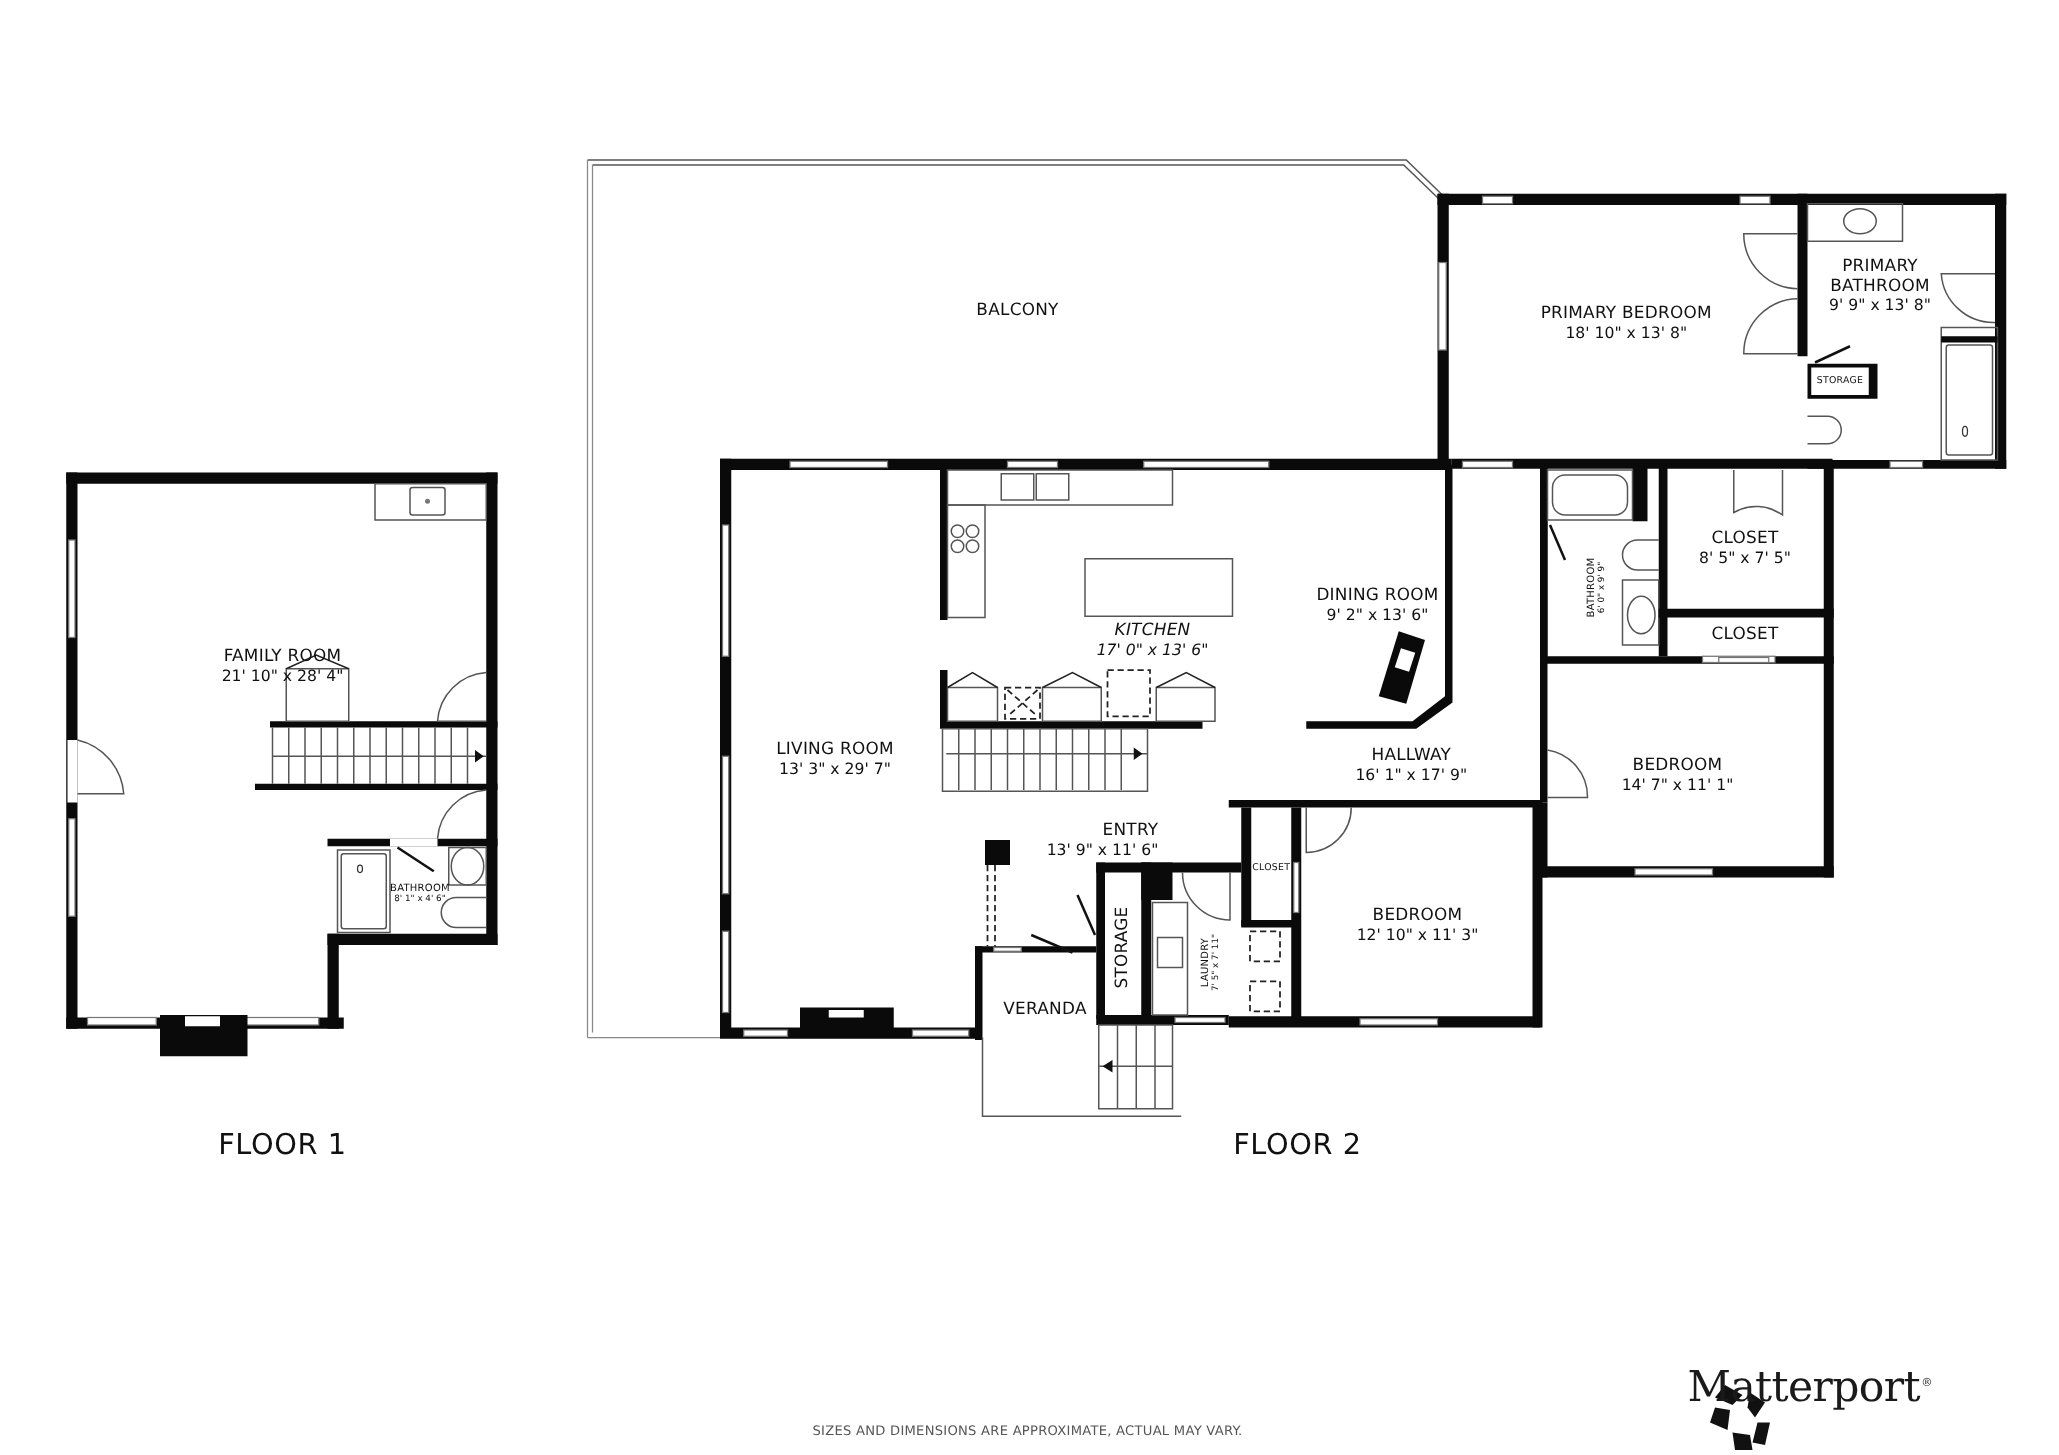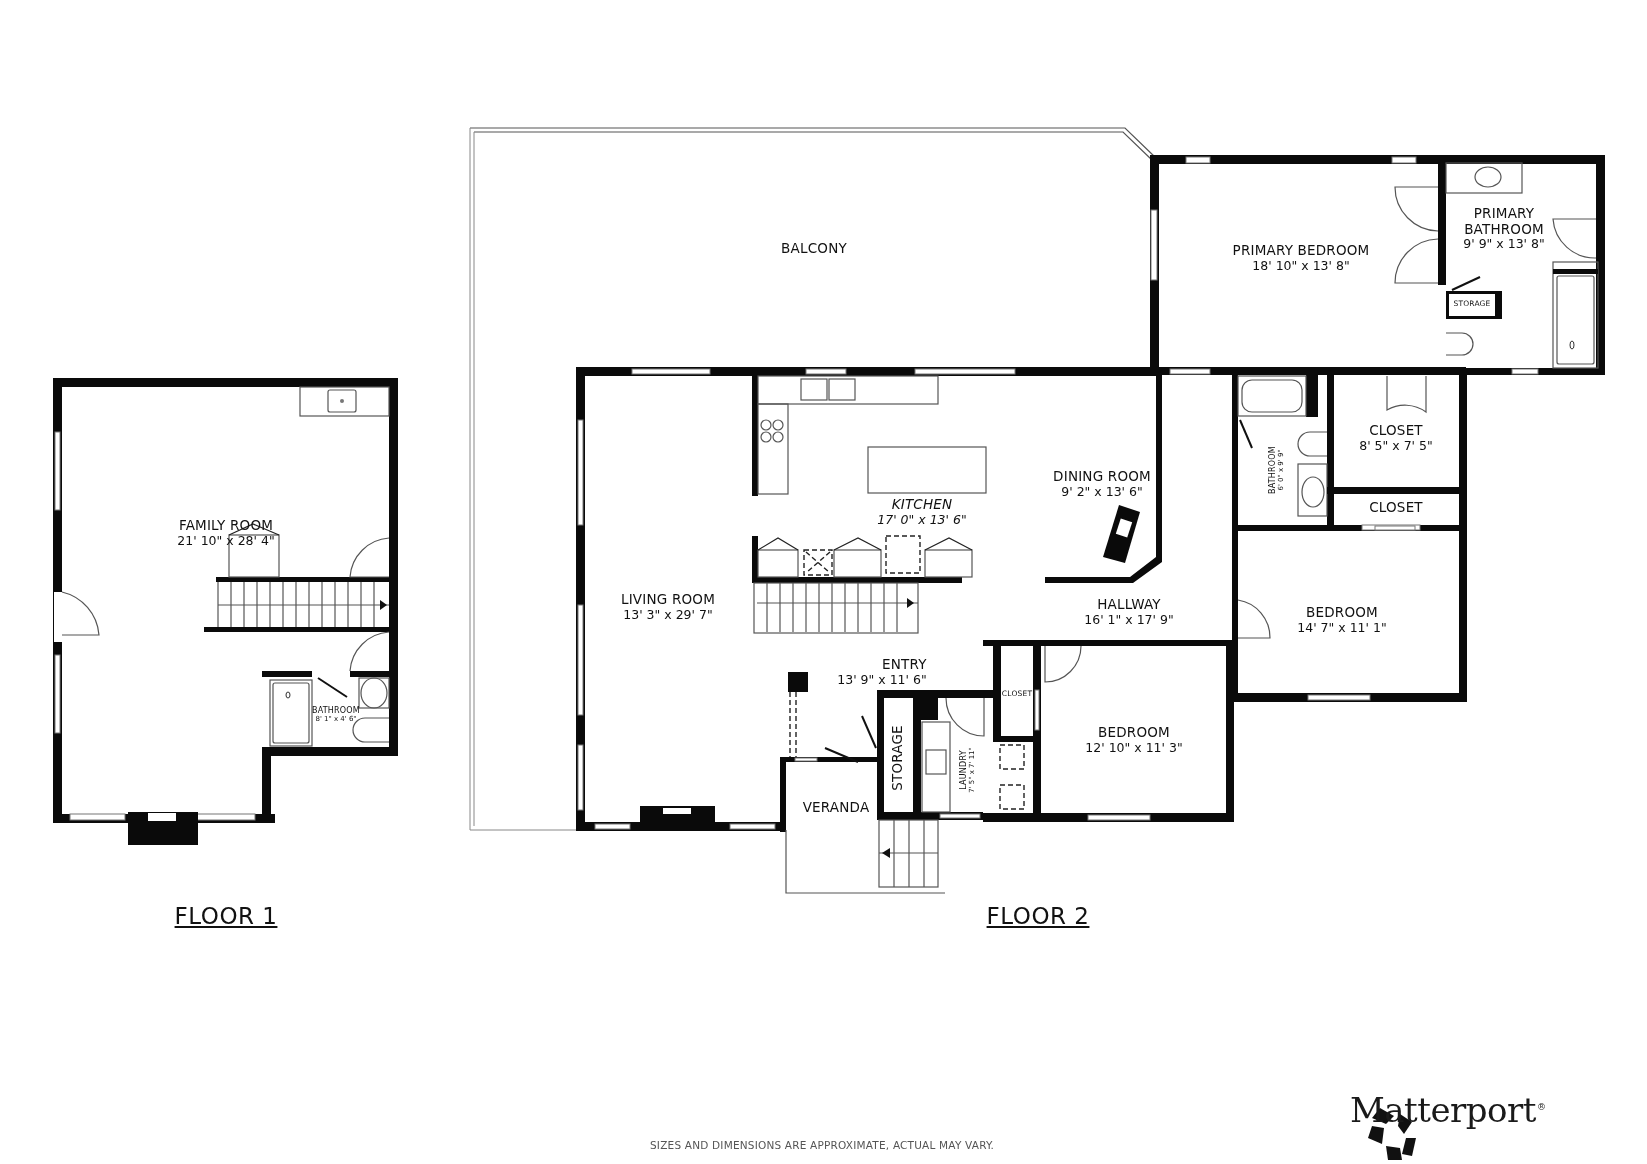--- a/index.html
+++ b/index.html
@@ -13,21 +13,21 @@
   .dash { fill: none; stroke: #222; stroke-width: 1.4; stroke-dasharray: 5 3; }
   .lbl { position: absolute; text-align: center; white-space: nowrap; line-height: 1.15;
          font-family: "DejaVu Sans", sans-serif; color: #111; transform: translateX(-50%); }
   .lbl .n { font-size: 13.5px; letter-spacing: 0.2px; display: block; }
   .lbl .d { font-size: 12.5px; display: block; }
   .lbl.small .n { font-size: 8px; }
   .lbl.small .d { font-size: 7px; }
   .lbl.tiny .n { font-size: 7.5px; }
   .lbl.vert { transform: translate(-50%, -50%) rotate(-90deg); }
   .floor-title { position: absolute; font-size: 23px; letter-spacing: 0.5px;
-                 font-family: "DejaVu Sans", sans-serif; transform: translateX(-50%); text-decoration: underline; }
+                 font-family: "DejaVu Sans", sans-serif; transform: translateX(-50%); }
   .disclaimer { position: absolute; left: 822px; top: 1139px; transform: translateX(-50%);
                 font-size: 10.5px; color: #555; letter-spacing: 0.2px; }
   .brand { position: absolute; left: 1350px; top: 1090px; display: flex; align-items: flex-end; gap: 10px; }
   .brand-name { font-family: "DejaVu Serif", serif; font-size: 34px; color: #1a1a1a; letter-spacing: -0.5px; }
   .brand-name sup { font-size: 9px; vertical-align: super; margin-left: 1px; }
 </style>
 </head>
 <body>
 
 <svg id="plan" viewBox="0 0 1647 1164" xmlns="http://www.w3.org/2000/svg">

